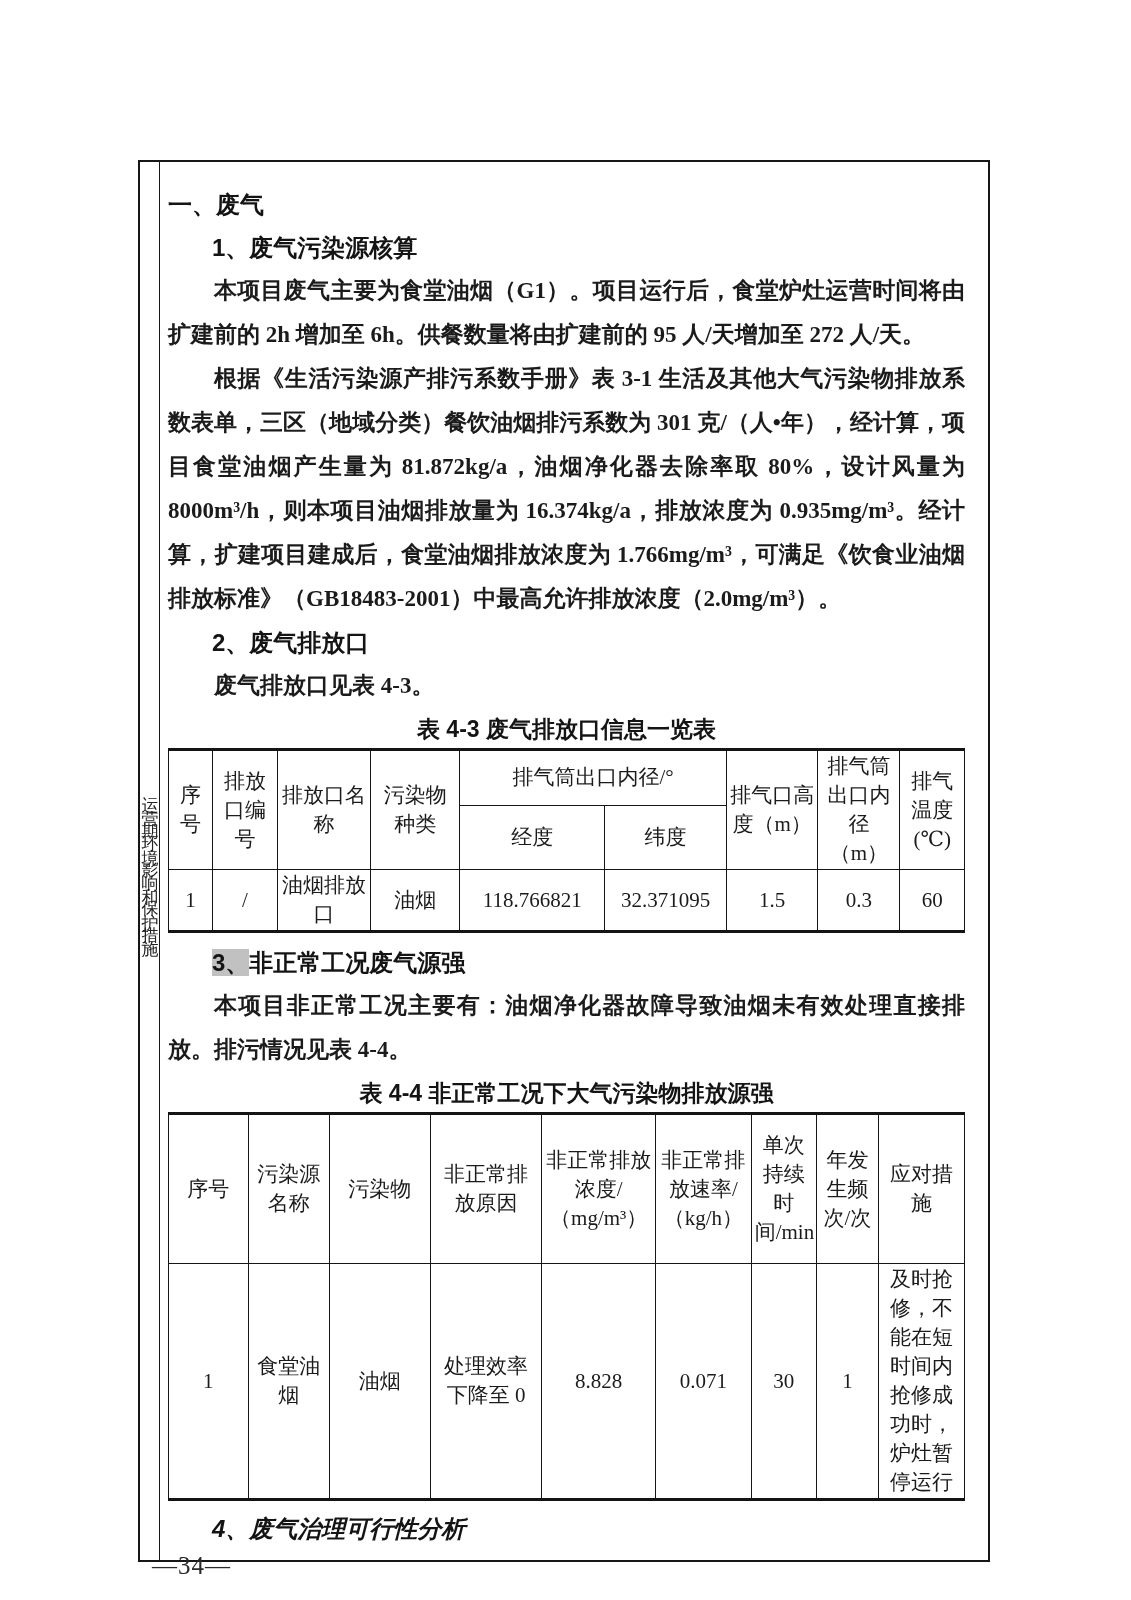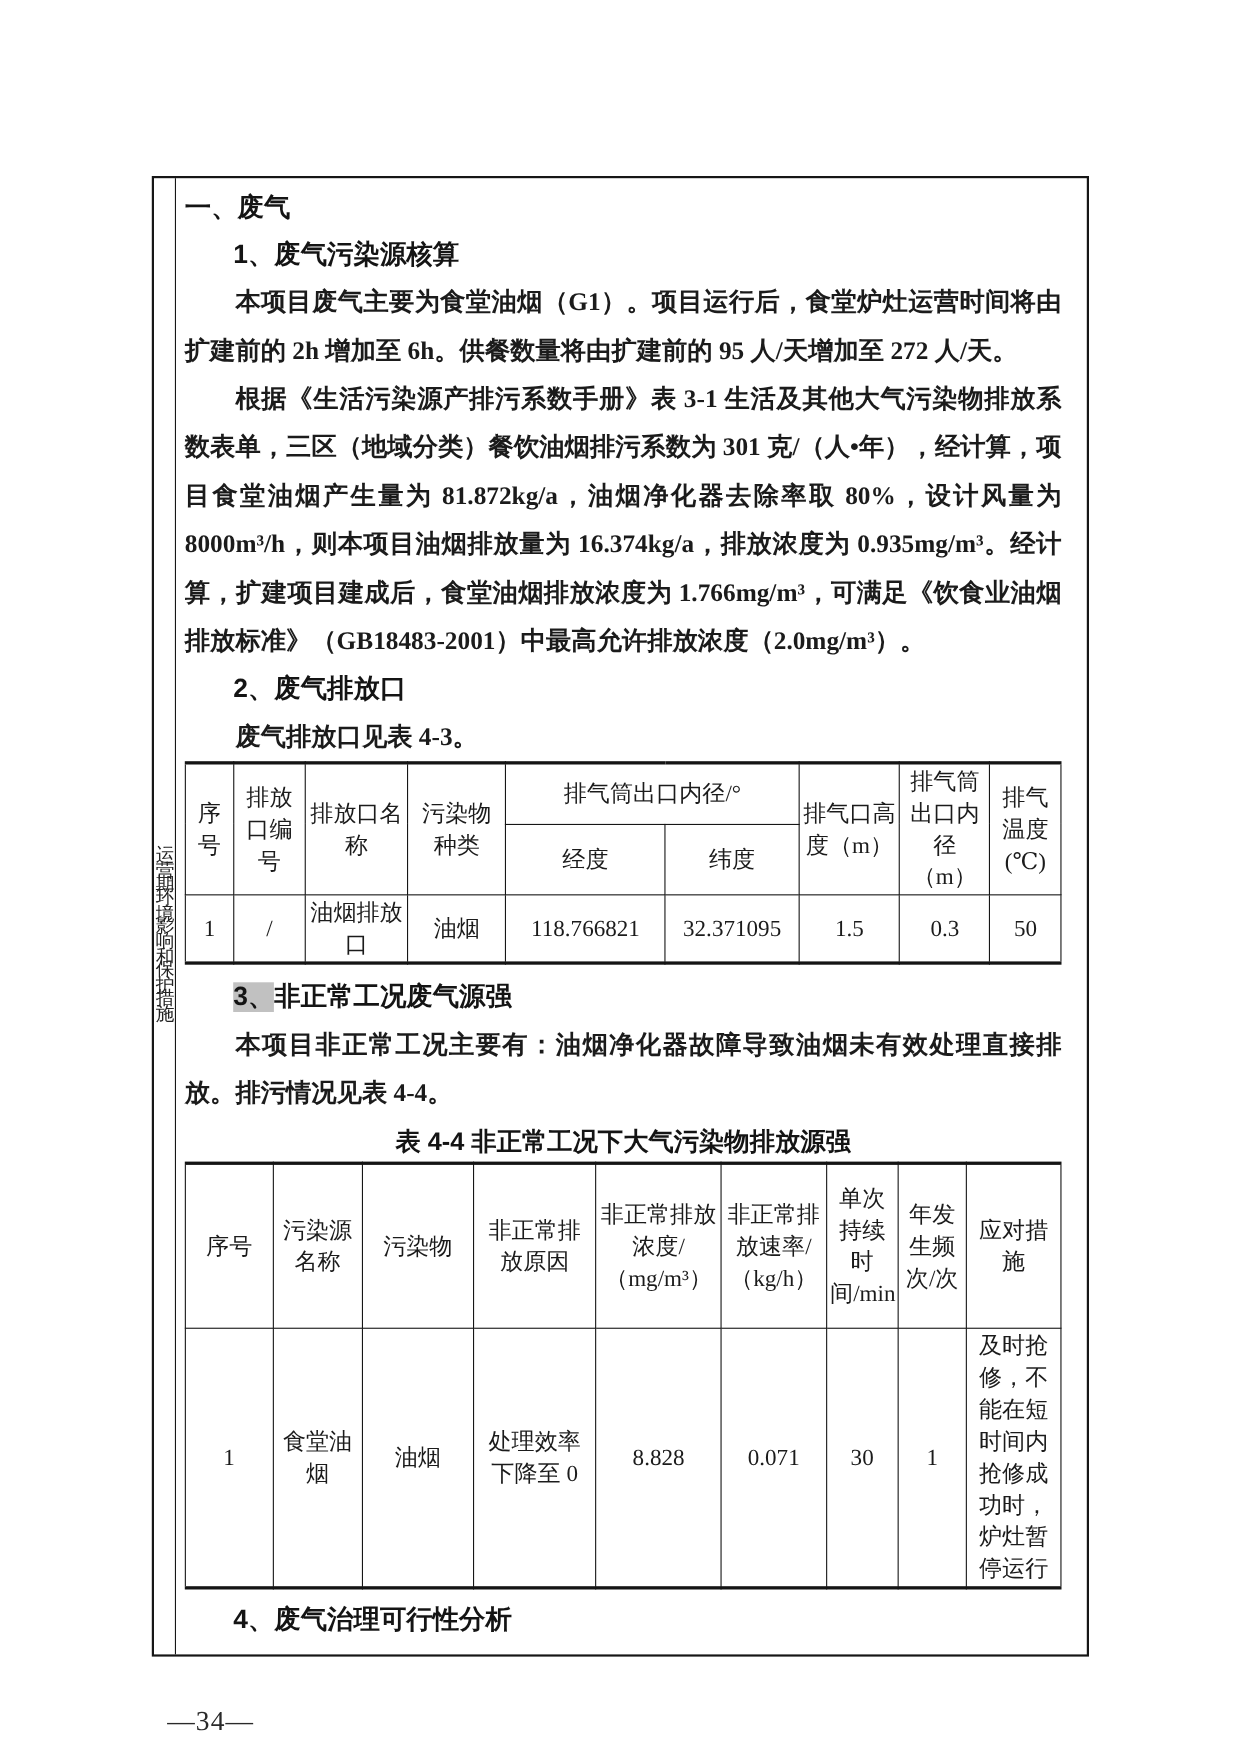--- a/index.html
+++ b/index.html
@@ -17,21 +17,21 @@
   }
   .side-col {
     width: 20px; border-right: 1px solid #161616;
     display: flex; align-items: center; justify-content: center;
   }
   .side-col .vtext {
     writing-mode: vertical-rl; text-orientation: upright;
     font-size: 17px; letter-spacing: 13px; line-height: 20px;
     color: #222; white-space: nowrap;
   }
-  .main-col { flex: 1; padding: 5px 23px 10px 8px; }
+  .main-col { flex: 1; padding: 21px 23px 10px 8px; }
 
   .h-sec, .h-sub, .tbl-title {
     font-family: "Liberation Sans", "DejaVu Sans", sans-serif;
     font-weight: bold; color: #141414;
   }
   .h-sec { font-size: 24px; line-height: 43px; }
   .h-sub { font-size: 24px; line-height: 43px; text-indent: 44px; }
   .para {
     font-size: 23px; line-height: 44px; text-align: justify;
     text-indent: 46px; color: #1b1b1b; font-weight: bold;
@@ -49,21 +49,21 @@
   }
   .t43 tr.hdr1 { height: 38px; }
   .t43 tr.hdr2 { height: 44px; }
   .t43 tr.data { height: 47px; }
   .t44 tr.hdr  { height: 150px; }
   .t44 tr.data { height: 184px; }
   .t44 td { line-height: 28px; }
 
   .hl { background: #c1c1c1; }
   .sec3-gap { margin-top: 8px; }
-  .sec4-gap { margin-top: 6px; }
+  .sec4-gap { margin-top: 6px; font-style: italic; }
 
   .footer {
     position: absolute; left: 152px; top: 1552px;
     font-size: 25px; color: #2a2a2a; letter-spacing: 1px;
   }
 </style>
 </head>
 <body>
 
 <div class="frame">
@@ -73,20 +73,21 @@
   <div class="main-col">
 
     <div class="h-sec">一、废气</div>
     <div class="h-sub">1、废气污染源核算</div>
     <p class="para">本项目废气主要为食堂油烟（G1）。项目运行后，食堂炉灶运营时间将由扩建前的 2h 增加至 6h。供餐数量将由扩建前的 95 人/天增加至 272 人/天。</p>
     <p class="para">根据《生活污染源产排污系数手册》表 3-1 生活及其他大气污染物排放系数表单，三区（地域分类）餐饮油烟排污系数为 301 克/（人•年），经计算，项目食堂油烟产生量为 81.872kg/a，油烟净化器去除率取 80%，设计风量为 8000m³/h，则本项目油烟排放量为 16.374kg/a，排放浓度为 0.935mg/m³。经计算，扩建项目建成后，食堂油烟排放浓度为 1.766mg/m³，可满足《饮食业油烟排放标准》（GB18483-2001）中最高允许排放浓度（2.0mg/m³）。</p>
 
     <div class="h-sub">2、废气排放口</div>
     <p class="para">废气排放口见表 4-3。</p>
 
+    <div class="tbl-title">表 4-3 废气排放口信息一览表</div>
     <table class="doc-table t43">
       <colgroup>
         <col style="width:5.5%">
           <col style="width:8.2%">
           <col style="width:11.7%">
         <col style="width:11.2%">
           <col style="width:18.2%">
           <col style="width:15.3%">
         <col style="width:11.5%">
           <col style="width:10.3%">
@@ -109,21 +110,21 @@
       </tr>
       <tr class="data">
         <td>1</td>
         <td>/</td>
         <td>油烟排放口</td>
         <td>油烟</td>
         <td>118.766821</td>
         <td>32.371095</td>
         <td>1.5</td>
         <td>0.3</td>
-        <td>50</td>
+        <td>60</td>
       </tr>
     </tbody>
       </table>
 
     <div class="h-sub sec3-gap">
       <span class="hl">3、</span><span>非正常工况废气源强</span>
     </div>
     <p class="para">本项目非正常工况主要有：油烟净化器故障导致油烟未有效处理直接排放。排污情况见表 4-4。</p>
 
     <div class="tbl-title">表 4-4 非正常工况下大气污染物排放源强</div>

